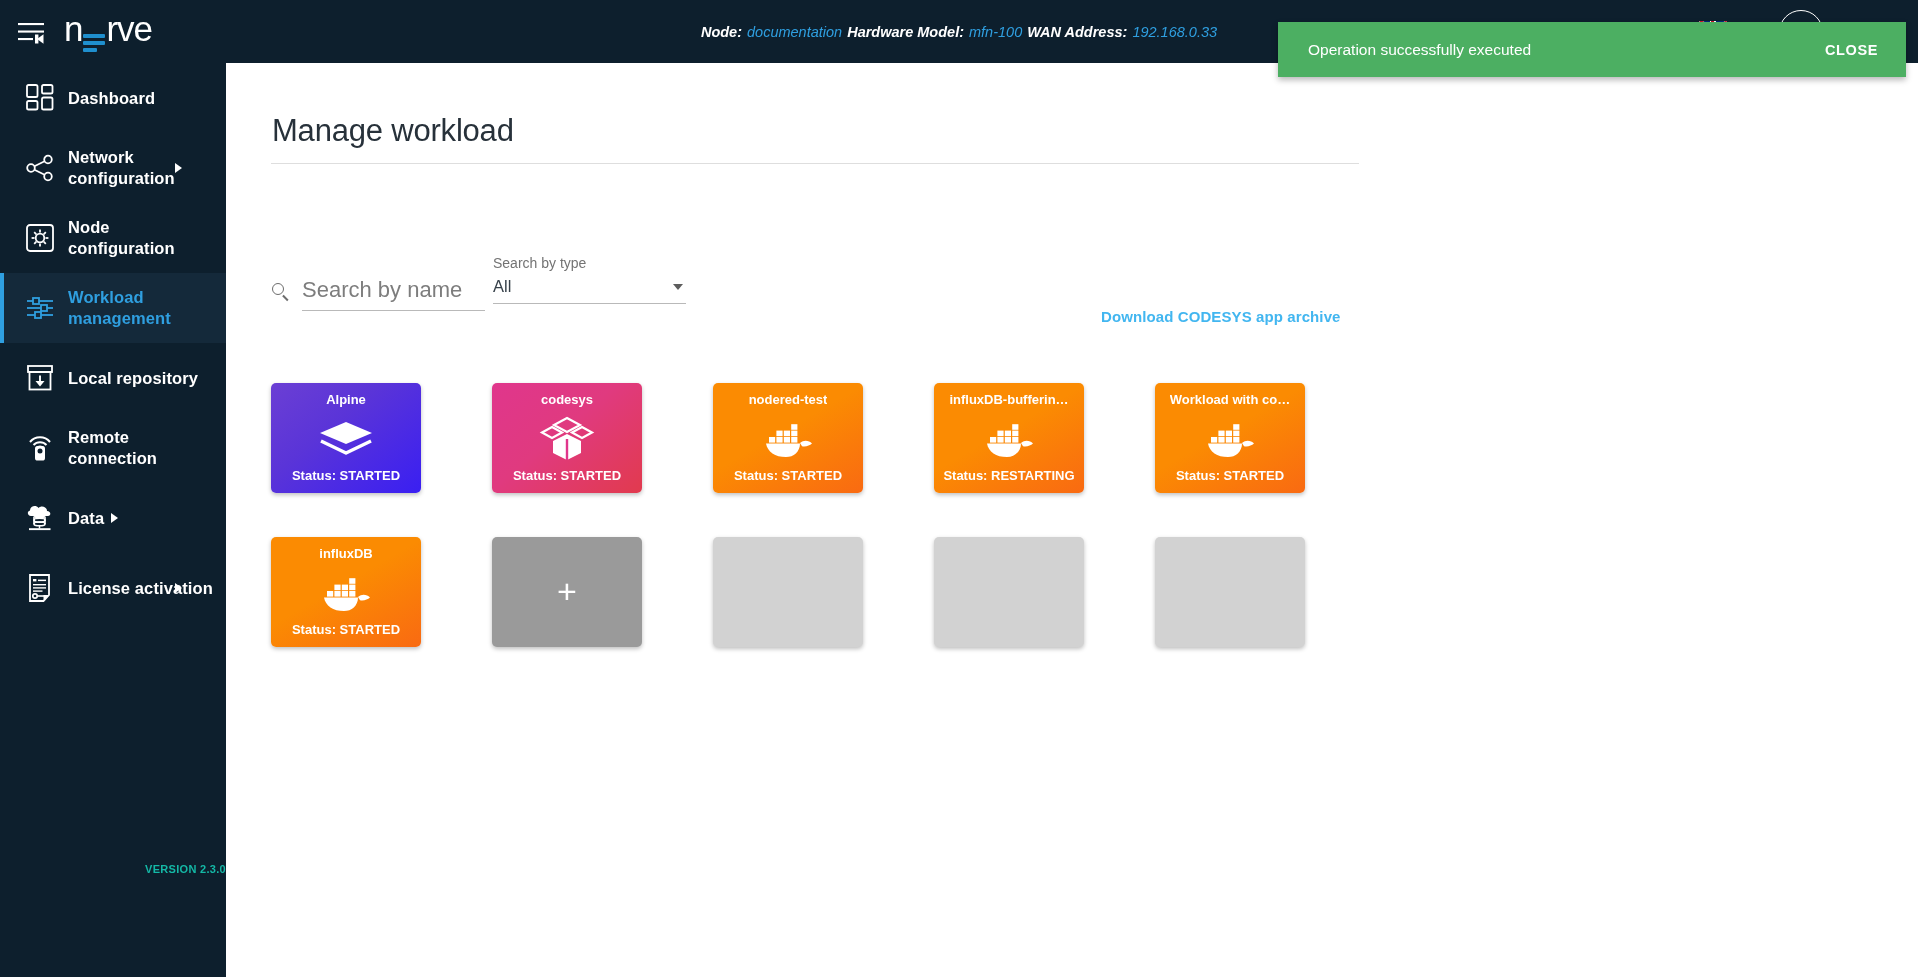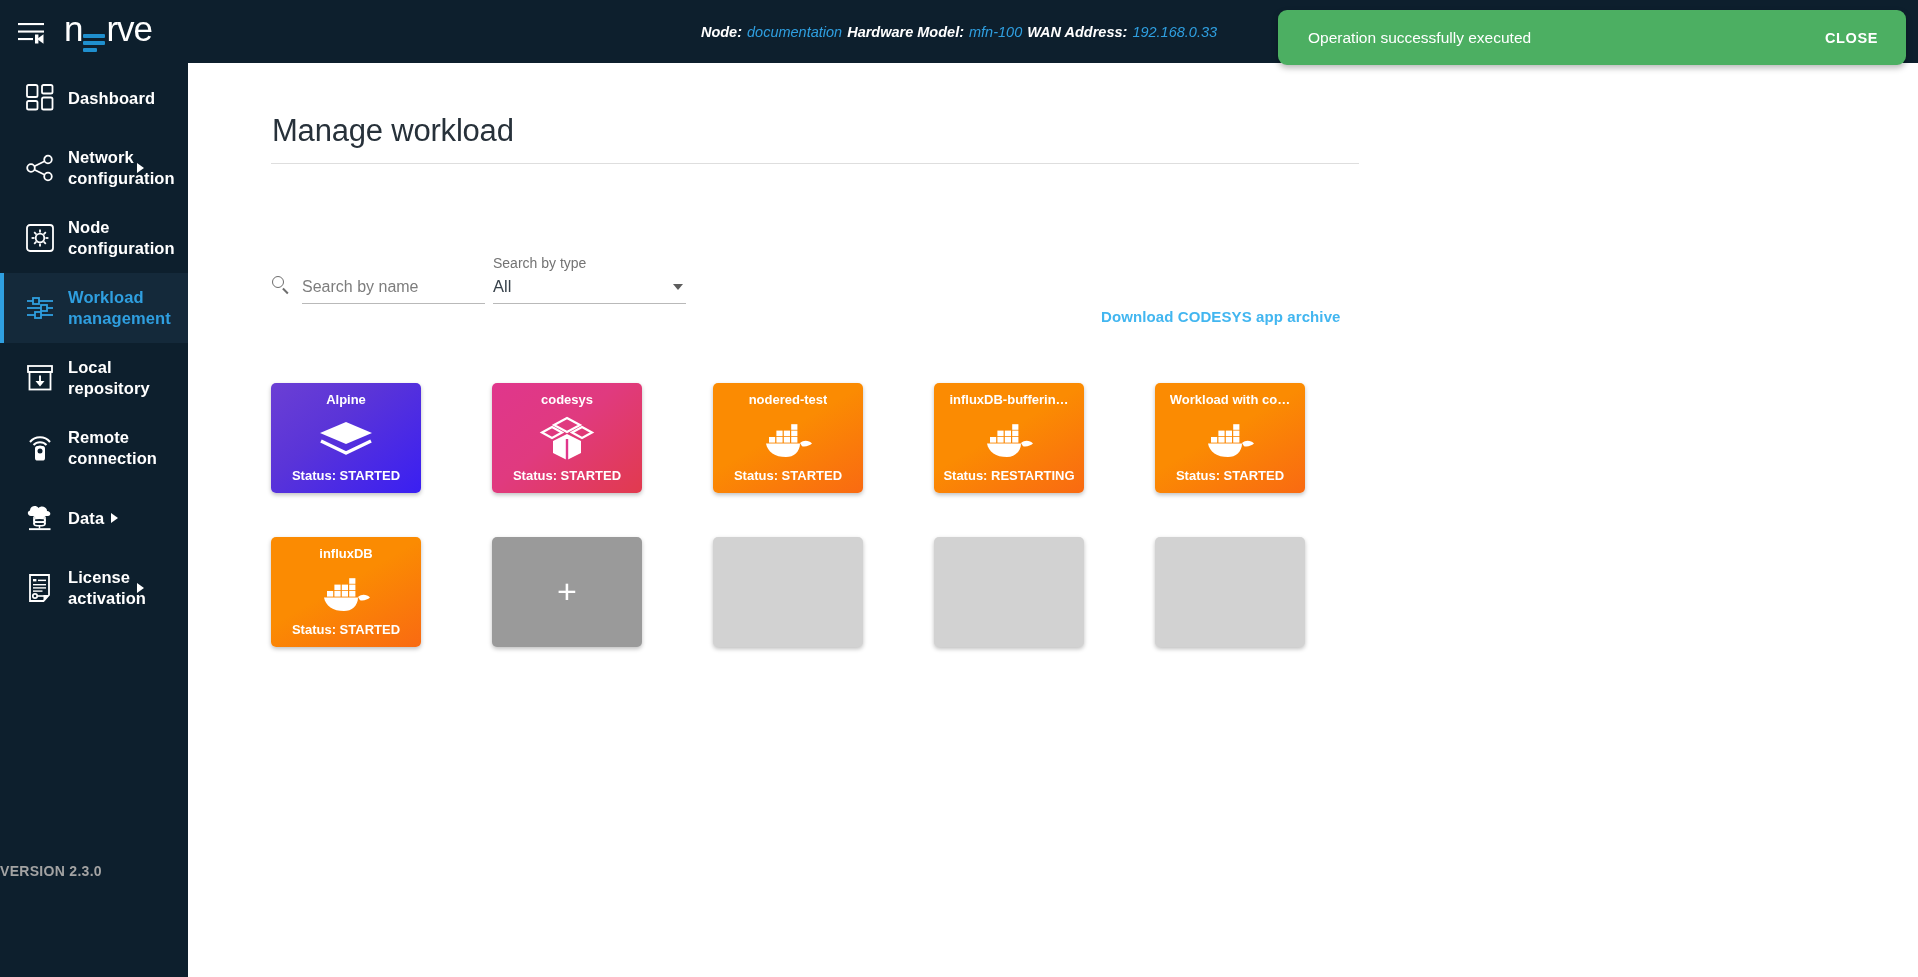--- a/index.html
+++ b/index.html
@@ -82,35 +82,35 @@
     font-weight: 700; display: flex; align-items: center;
     justify-content: center; cursor: pointer; letter-spacing: .5px;
   }
   .logout-btn {
     color: #ffffff; font-size: 15px; font-weight: 700; margin-left: 28px;
     letter-spacing: .4px; cursor: pointer; white-space: nowrap;
   }
 
   
   .snackbar {
-    position: absolute; top: 10px; left: 1278px; width: 628px; height: 55px;
-    background: #4caf62; border-radius: 9px; display: flex; align-items: center;
+    position: absolute; top: 22px; left: 1278px; width: 628px; height: 55px;
+    background: #4caf62; border-radius: 0; display: flex; align-items: center;
     justify-content: space-between; padding: 0 28px 0 30px; z-index: 90;
     box-shadow: 0 3px 6px rgba(0,0,0,.28);
     gap: 7px;
   }
   .snackbar .msg { color: #fff; font-size: 15.5px; font-weight: 400; }
   .snackbar .close {
     color: #fff; font-size: 14.5px; font-weight: 700; letter-spacing: .6px;
     cursor: pointer;
   }
 
   
   .sidebar {
-    position: absolute; top: 63px; left: 0; width: 188px; height: 914px;
+    position: absolute; top: 63px; left: 0; width: 226px; height: 914px;
     background: #0d1f2d; z-index: 30;
   }
   .navitem {
     position: relative; display: flex; align-items: center; min-height: 70px;
     padding: 9px 10px 9px 12px; cursor: pointer; color: #ffffff;
   }
   .navitem .nicon {
     width: 56px; min-width: 56px; display: flex; align-items: center;
     justify-content: center;
   }
@@ -123,22 +123,22 @@
     content: ""; position: absolute; left: 0; top: 0; bottom: 0;
     width: 4px; background: #2f9fe0;
   }
   .navitem .arrow {
     width: 0; height: 0; border-top: 5px solid transparent;
     border-bottom: 5px solid transparent; border-left: 7px solid currentColor;
     display: inline-block;
   }
   .navitem .arrow.far { position: absolute; right: 44px; }
   .version {
-    position: absolute; top: 800px; left: 0; width: 226px; text-align: left;
-    color: #a3a3a3; font-size: 14px; font-weight: 700; letter-spacing: .3px;
+    position: absolute; top: 800px; left: 0; width: 226px; text-align: right;
+    color: #14b8a6; font-size: 11px; font-weight: 700; letter-spacing: .3px;
   }
 
   
   .main {
     position: absolute; top: 63px; left: 226px; width: 1692px; height: 914px;
     background: #ffffff; overflow: hidden;
   }
   .page-title {
     position: absolute; left: 46px; top: 50px; font-size: 31px;
     font-weight: 400; color: #27313a; letter-spacing: -.2px;
@@ -158,21 +158,21 @@
   .mag i {
     position: absolute; width: 12px; height: 12px; border: 1.6px solid #6d6d6d;
     border-radius: 50%; left: 1px; top: 1px;
   }
   .mag b {
     position: absolute; width: 7px; height: 1.7px; background: #6d6d6d;
     transform: rotate(45deg); left: 11px; top: 15px;
   }
   .search-input {
     width: 183px; border: none; border-bottom: 1px solid #b9b9b9;
-    font-size: 16px; font-family: "Liberation Sans", sans-serif;
+    font-size: 22px; font-family: "Liberation Sans", sans-serif;
     color: #be185d; padding: 2px 0 7px 0; background: transparent; outline: none;
   }
   .search-input::placeholder { color: #7d7d7d; }
 
   .type-wrap { position: absolute; left: 222px; top: -20px; width: 193px; }
   .type-label { font-size: 14px; color: #737373; margin-bottom: 6px; }
   .type-select {
     display: flex; align-items: center; justify-content: space-between;
     border-bottom: 1px solid #b9b9b9; padding-bottom: 7px; cursor: pointer;
   }

